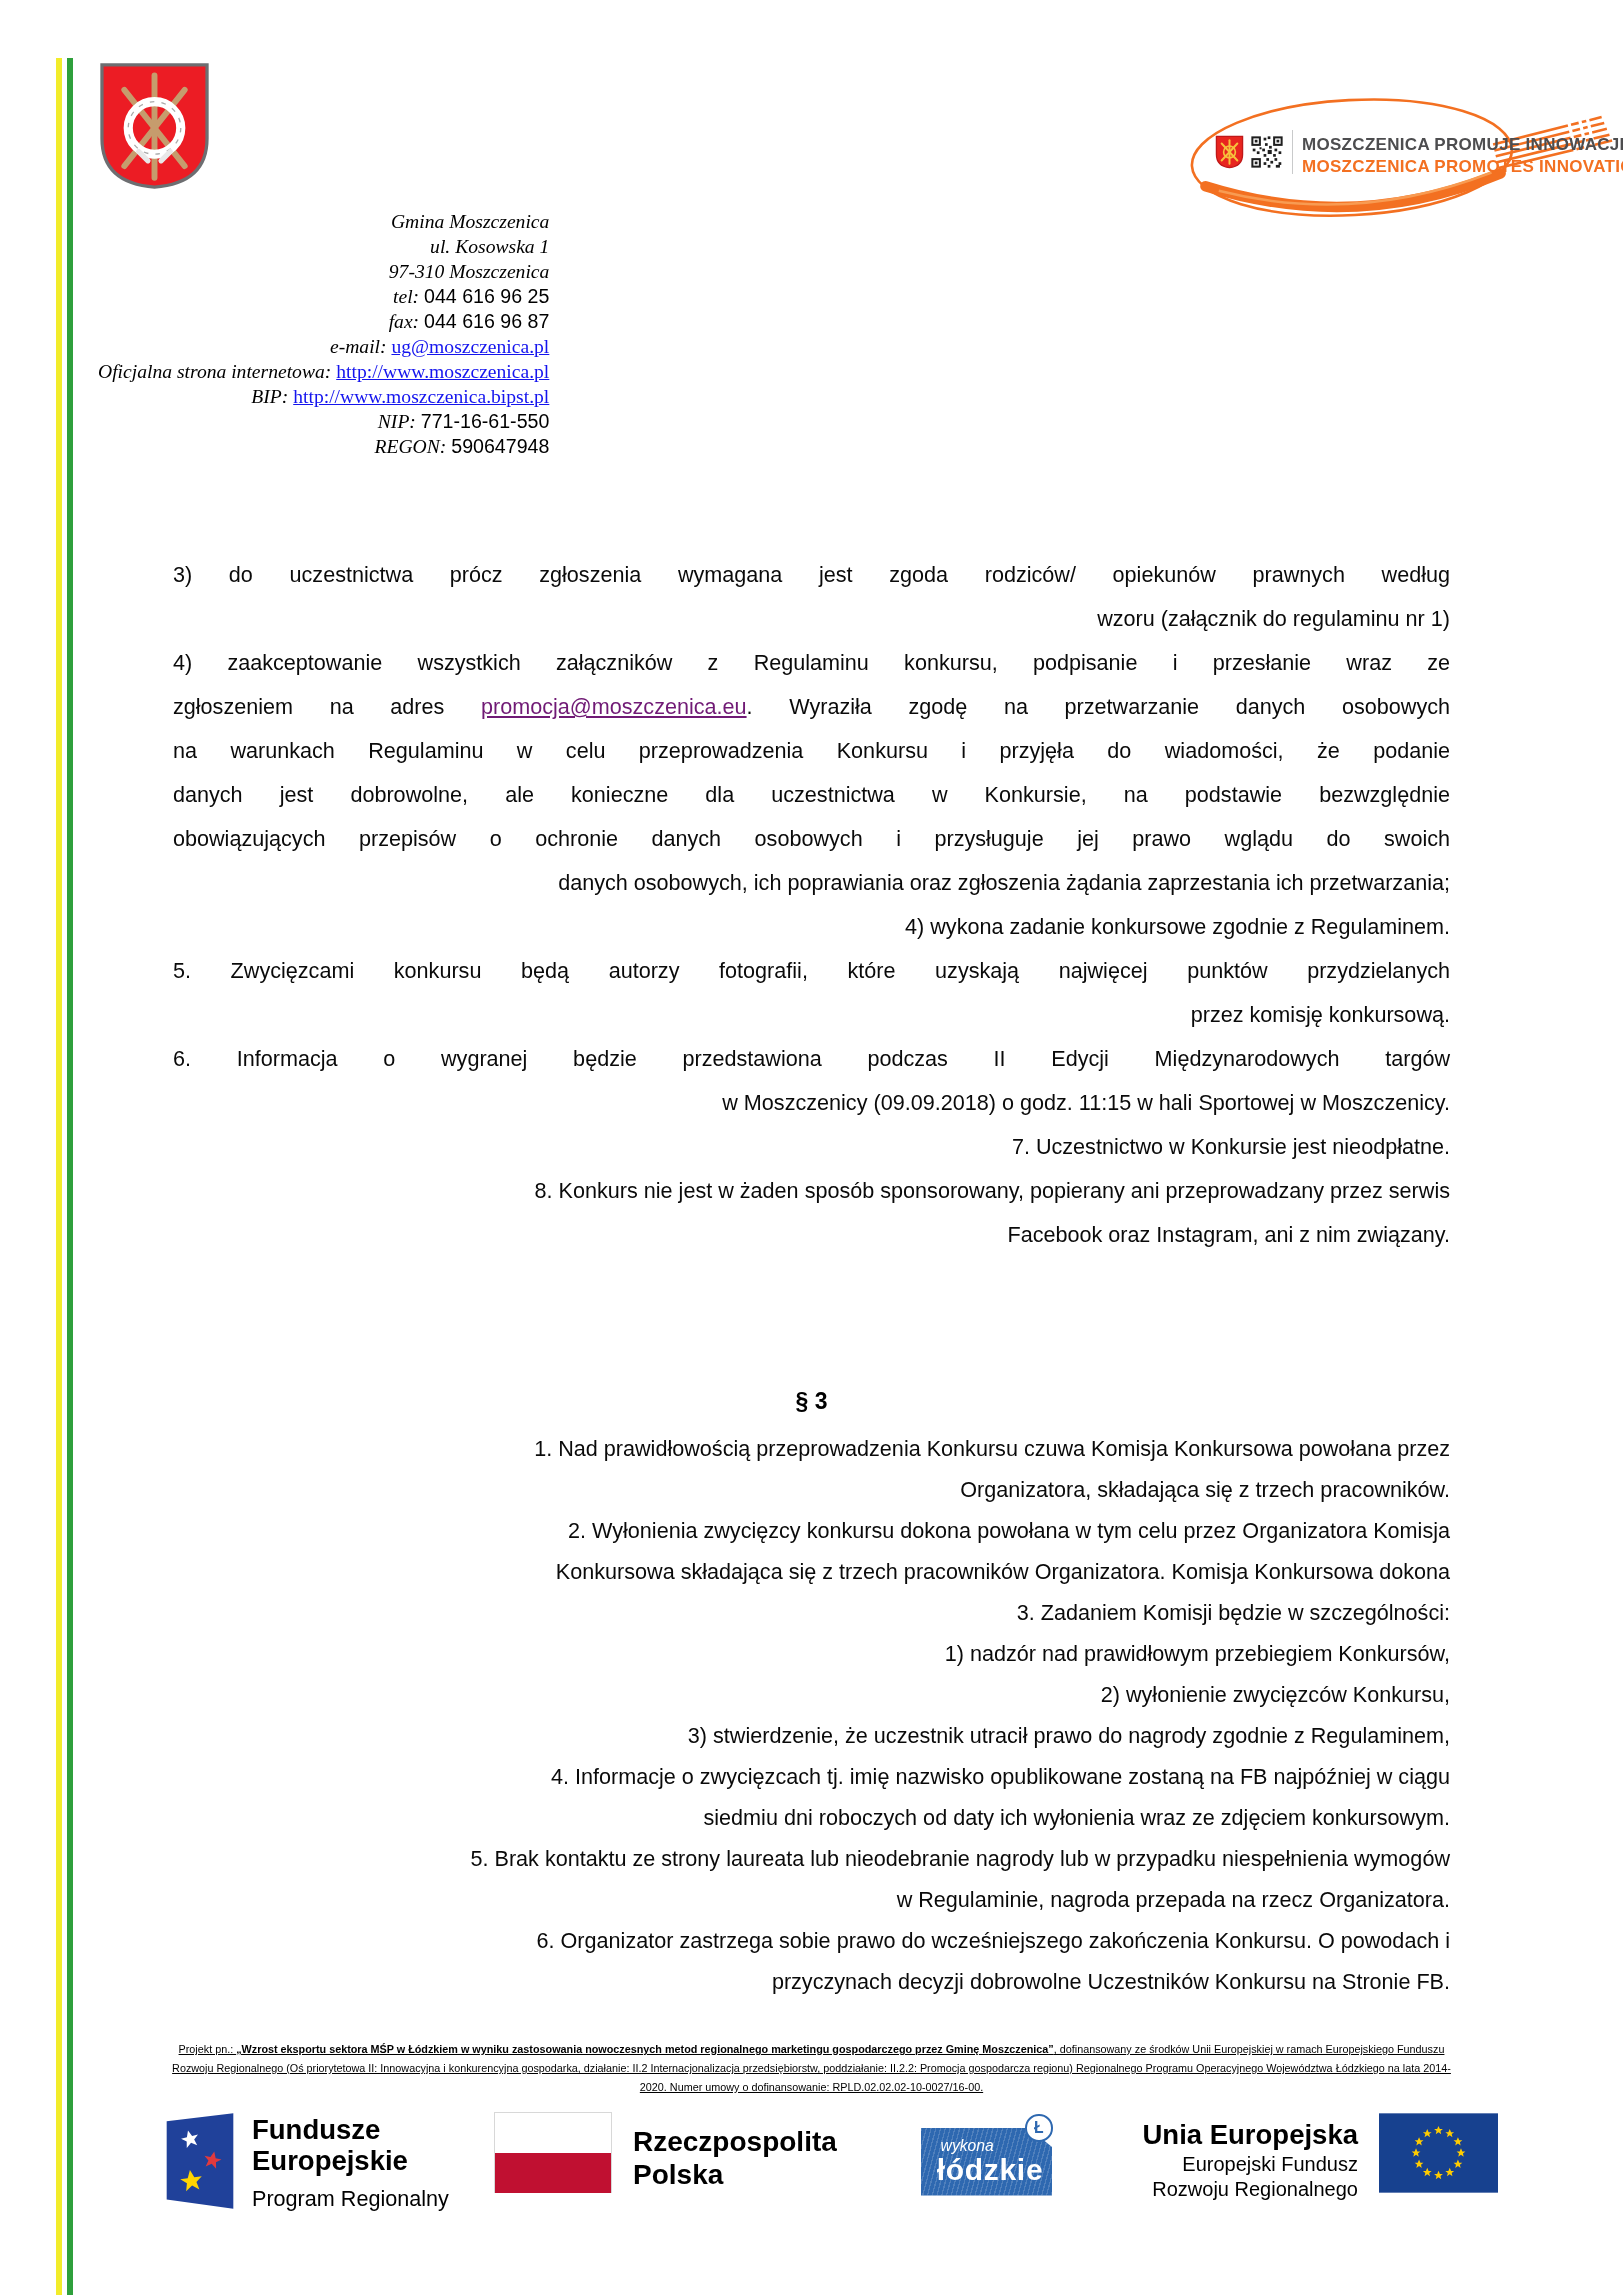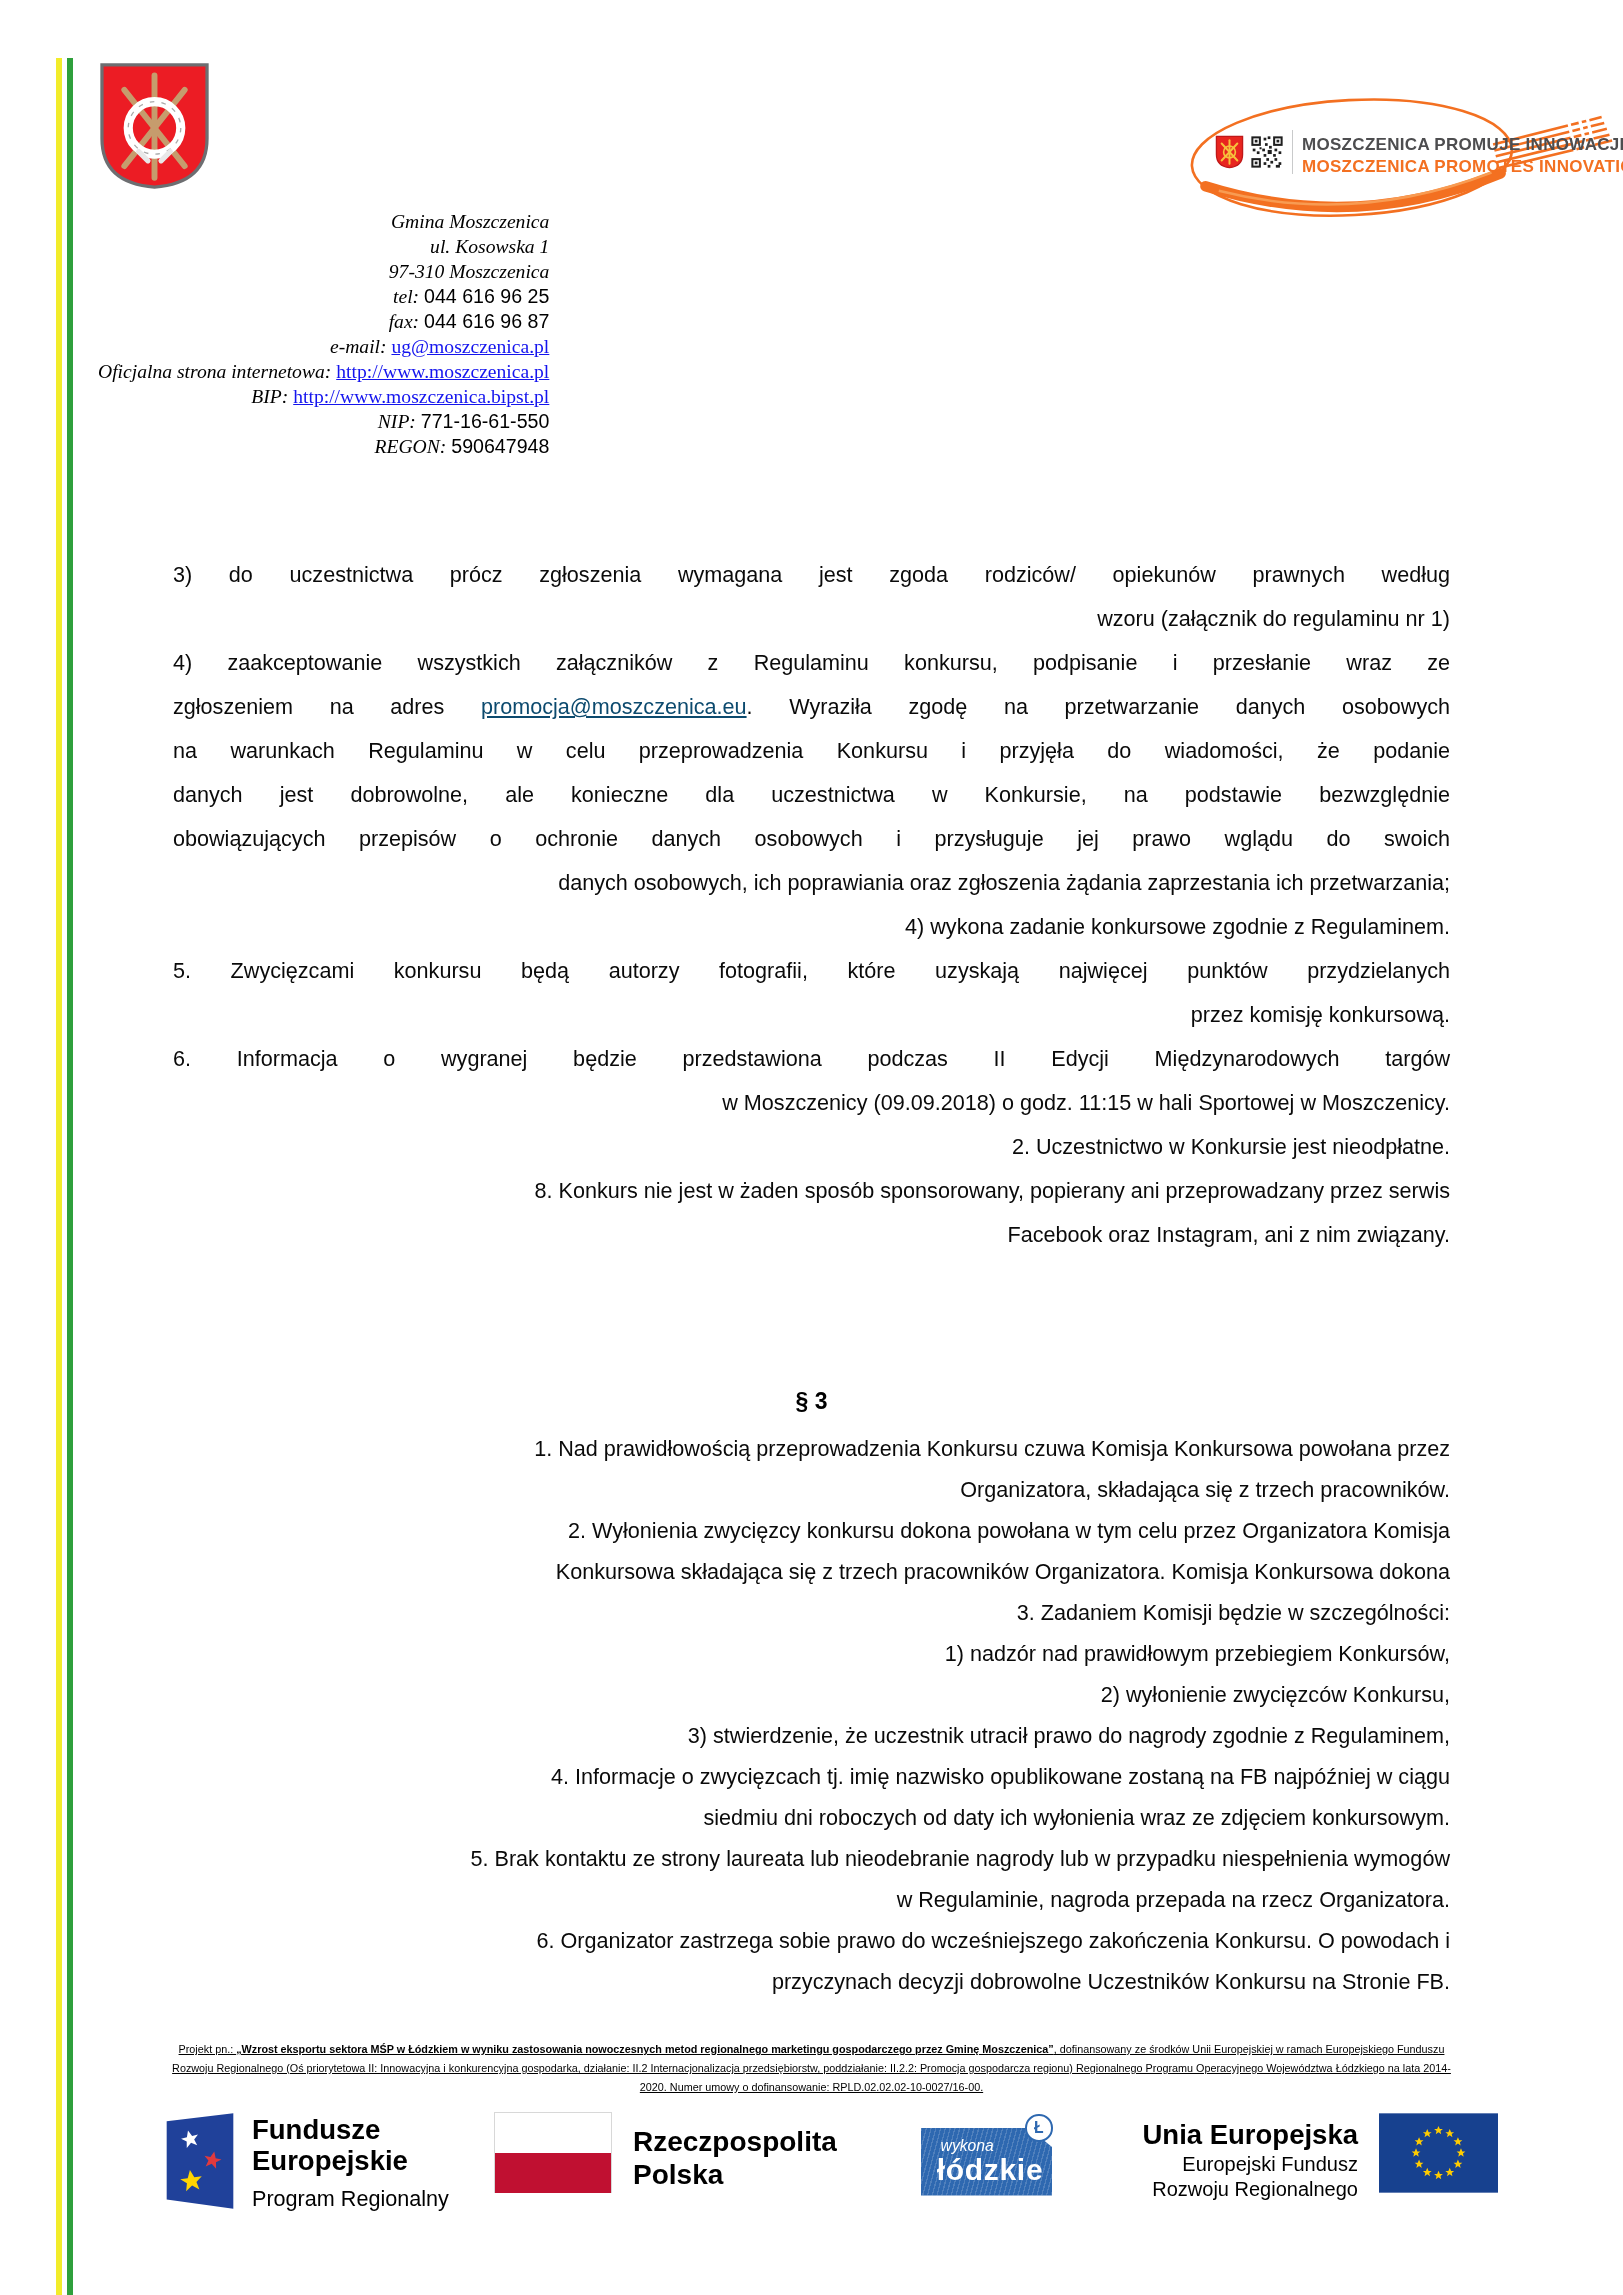--- a/index.html
+++ b/index.html
@@ -31,21 +31,21 @@
   .promo-t2{position:absolute;left:124px;top:65px;font-size:17px;font-weight:bold;color:#F37021;letter-spacing:0.3px;white-space:nowrap;}
 
   
   .bodytext{position:absolute;left:173px;width:1277px;font-size:21.6px;color:#0a0a0a;}
   .body1{top:553px;}
   .body1 .tline{line-height:44px;}
   .body2{top:1428px;}
   .body2 .tline{line-height:41px;}
   .tline{white-space:nowrap;text-align:right;}
   .tline.just{white-space:normal;text-align:justify;text-align-last:justify;}
-  .s-blink{color:#0c4a6e;text-decoration:underline;}
+  .s-blink{color:#701a75;text-decoration:underline;}
   .heading{position:absolute;left:173px;top:1379px;width:1277px;text-align:center;
            font-size:23px;font-weight:bold;line-height:44px;}
 
   
   .footnote{position:absolute;left:162px;top:2040px;width:1299px;text-align:center;
             font-size:10.8px;line-height:19px;color:#000;text-decoration:underline;}
   .footnote .tline{white-space:normal;text-align:center;}
   .s-b{font-weight:bold;}
 
   
@@ -179,21 +179,21 @@
       <div class="tline just"><span>zgłoszeniem na adres </span><span class="s-blink">promocja@moszczenica.eu</span><span>. Wyraziła zgodę na przetwarzanie danych osobowych</span></div>
       <div class="tline just"><span>na warunkach Regulaminu w celu przeprowadzenia Konkursu i przyjęła do wiadomości, że podanie</span></div>
       <div class="tline just"><span>danych jest dobrowolne, ale konieczne dla uczestnictwa w Konkursie, na podstawie bezwzględnie</span></div>
       <div class="tline just"><span>obowiązujących przepisów o ochronie danych osobowych i przysługuje jej prawo wglądu do swoich</span></div>
       <div class="tline"><span>danych osobowych, ich poprawiania oraz zgłoszenia żądania zaprzestania ich przetwarzania;</span></div>
       <div class="tline"><span>4) wykona zadanie konkursowe zgodnie z Regulaminem.</span></div>
       <div class="tline just"><span>5. Zwycięzcami konkursu będą autorzy fotografii, które uzyskają najwięcej punktów przydzielanych</span></div>
       <div class="tline"><span>przez komisję konkursową.</span></div>
       <div class="tline just"><span>6. Informacja o wygranej będzie przedstawiona podczas II Edycji Międzynarodowych targów</span></div>
       <div class="tline"><span>w Moszczenicy (09.09.2018) o godz. 11:15 w hali Sportowej w Moszczenicy.</span></div>
-      <div class="tline"><span>2. Uczestnictwo w Konkursie jest nieodpłatne.</span></div>
+      <div class="tline"><span>7. Uczestnictwo w Konkursie jest nieodpłatne.</span></div>
       <div class="tline"><span>8. Konkurs nie jest w żaden sposób sponsorowany, popierany ani przeprowadzany przez serwis</span></div>
       <div class="tline"><span>Facebook oraz Instagram, ani z nim związany.</span></div>
     </div>
 
   <div class="heading">§ 3</div>
 
   <div class="bodytext body2">
       <div class="tline"><span>1. Nad prawidłowością przeprowadzenia Konkursu czuwa Komisja Konkursowa powołana przez</span></div>
       <div class="tline"><span>Organizatora, składająca się z trzech pracowników.</span></div>
       <div class="tline"><span>2. Wyłonienia zwycięzcy konkursu dokona powołana w tym celu przez Organizatora Komisja</span></div>

